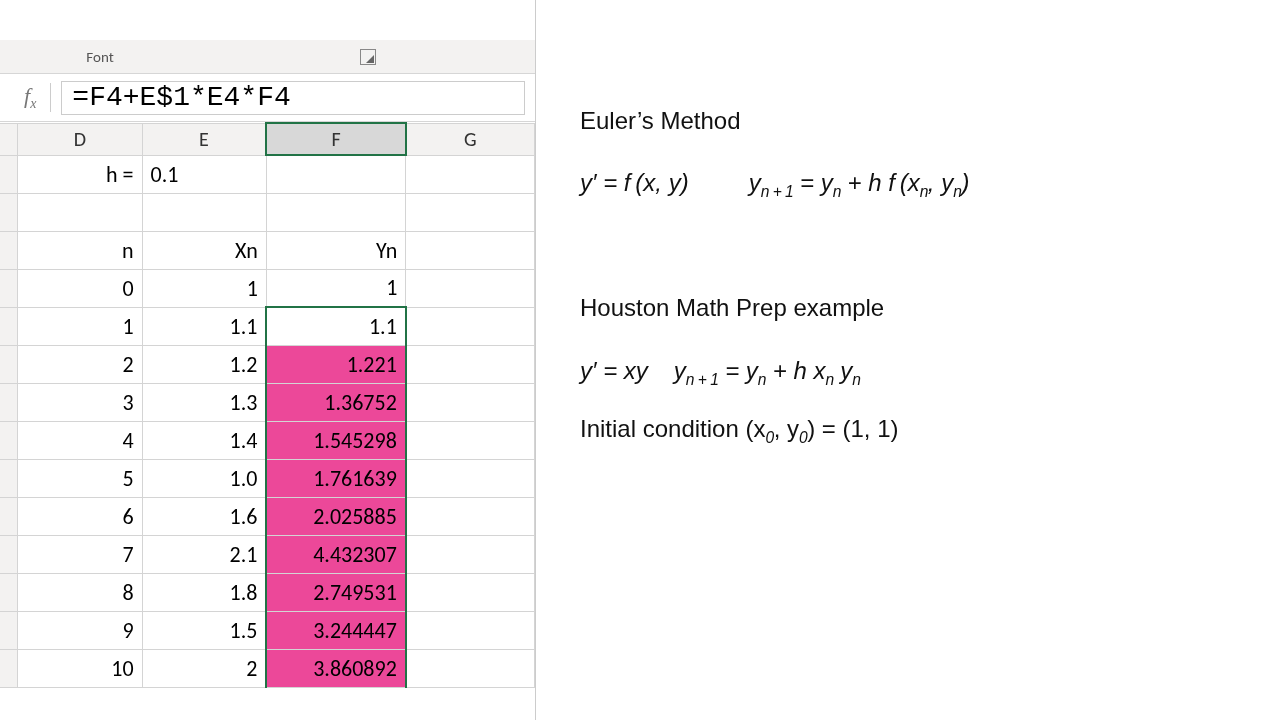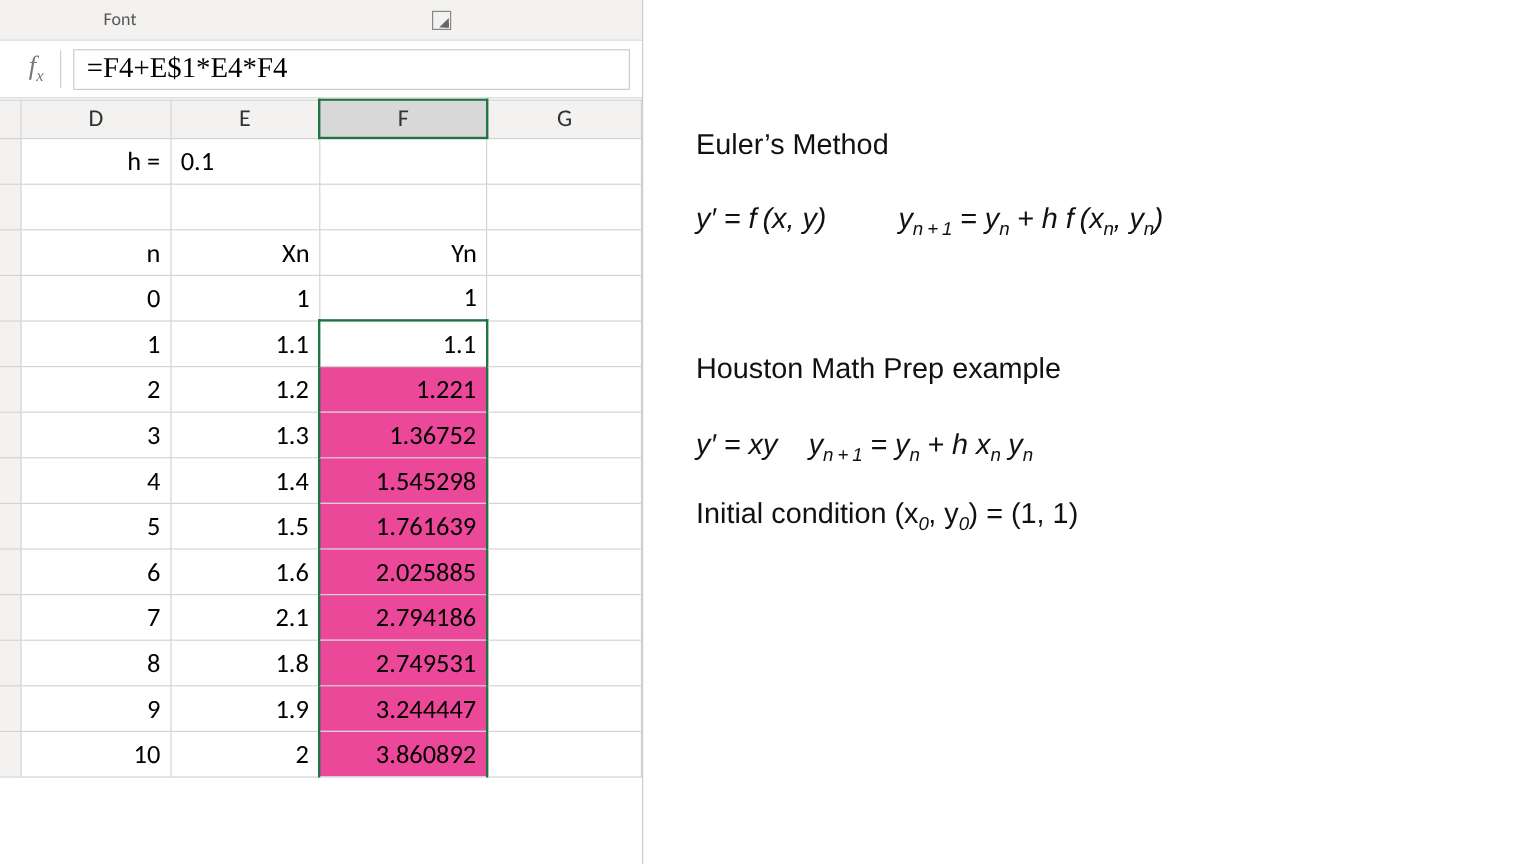--- a/index.html
+++ b/index.html
@@ -19,20 +19,21 @@
     flex-direction: column;
   }
   .ribbon-row {
     height: 34px;
     background: #f3f2f1;
     border-bottom: 1px solid #d6d6d6;
     display: flex;
     align-items: center;
     font-size: 15px;
     color: #555;
+    margin-top: 40px;
   }
   .ribbon-font-label {
     flex: 0 0 200px;
     text-align: center;
   }
   .ribbon-spacer { flex: 0 0 150px; }
   .dlg-launcher {
     width: 16px; height: 16px;
     margin-left: 10px;
     border: 1px solid #888;
@@ -62,22 +63,22 @@
     padding: 0 14px;
     border-right: 1px solid #ccc;
     margin-right: 10px;
   }
   .fx-sub { font-size: 14px; vertical-align: sub; }
   .formula-input {
     flex: 1;
     height: 34px;
     border: 1px solid #ccc;
     padding: 4px 10px;
-    font-size: 24px;
-    font-family: Liberation Serif, serif;
+    font-size: 28px;
+    font-family: Liberation Mono, monospace;
   }
   .grid-area {
     flex: 1;
     position: relative;
     overflow: hidden;
   }
   table.sheet {
     border-collapse: collapse;
     width: 100%;
     table-layout: fixed;
@@ -211,49 +212,49 @@
       <tr class="sel-range">
         <td class="row-hdr"></td>
         <td>4</td>
         <td>1.4</td>
         <td class="colF">1.545298</td>
         <td></td>
       </tr>
       <tr class="sel-range">
         <td class="row-hdr"></td>
         <td>5</td>
-        <td>1.5</td>
+        <td>1.0</td>
         <td class="colF">1.761639</td>
         <td></td>
       </tr>
       <tr class="sel-range">
         <td class="row-hdr"></td>
         <td>6</td>
         <td>1.6</td>
         <td class="colF">2.025885</td>
         <td></td>
       </tr>
       <tr class="sel-range">
         <td class="row-hdr"></td>
         <td>7</td>
         <td>2.1</td>
-        <td class="colF">2.794186</td>
+        <td class="colF">4.432307</td>
         <td></td>
       </tr>
       <tr class="sel-range">
         <td class="row-hdr"></td>
         <td>8</td>
         <td>1.8</td>
         <td class="colF">2.749531</td>
         <td></td>
       </tr>
       <tr class="sel-range">
         <td class="row-hdr"></td>
         <td>9</td>
-        <td>1.9</td>
+        <td>1.5</td>
         <td class="colF">3.244447</td>
         <td></td>
       </tr>
       <tr class="sel-range sel-bot">
         <td class="row-hdr"></td>
         <td>10</td>
         <td>2</td>
         <td class="colF">3.860892</td>
         <td></td>
       </tr>

